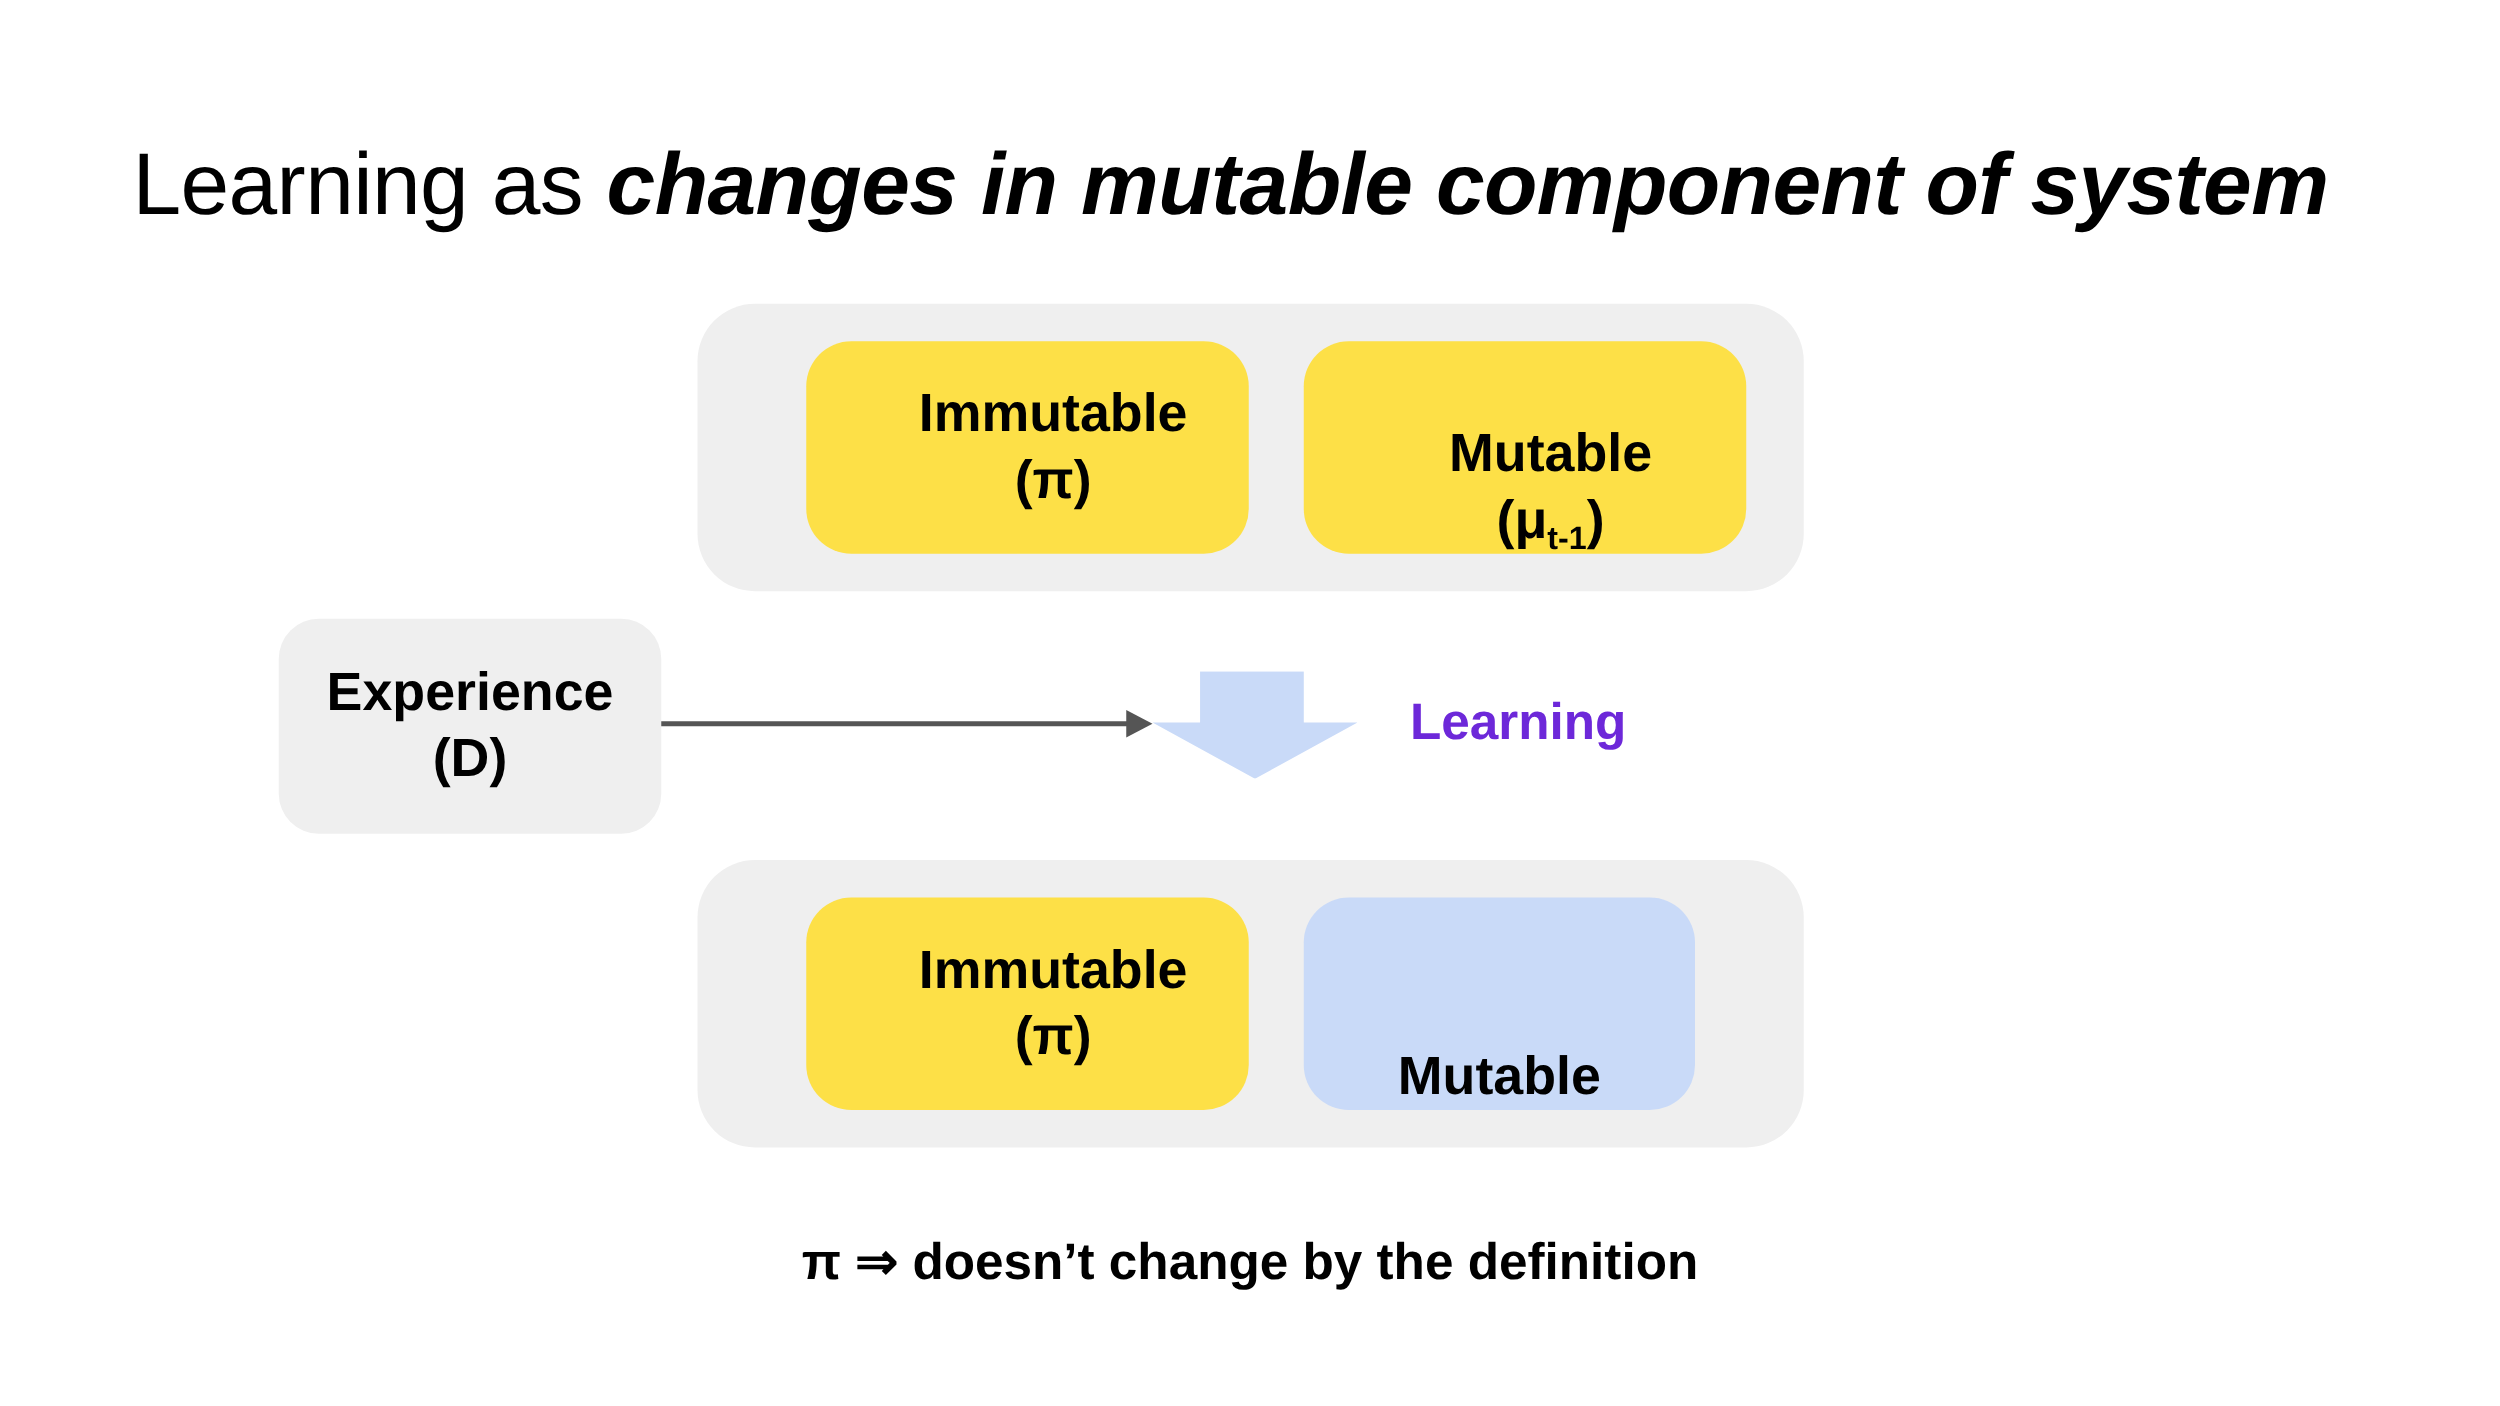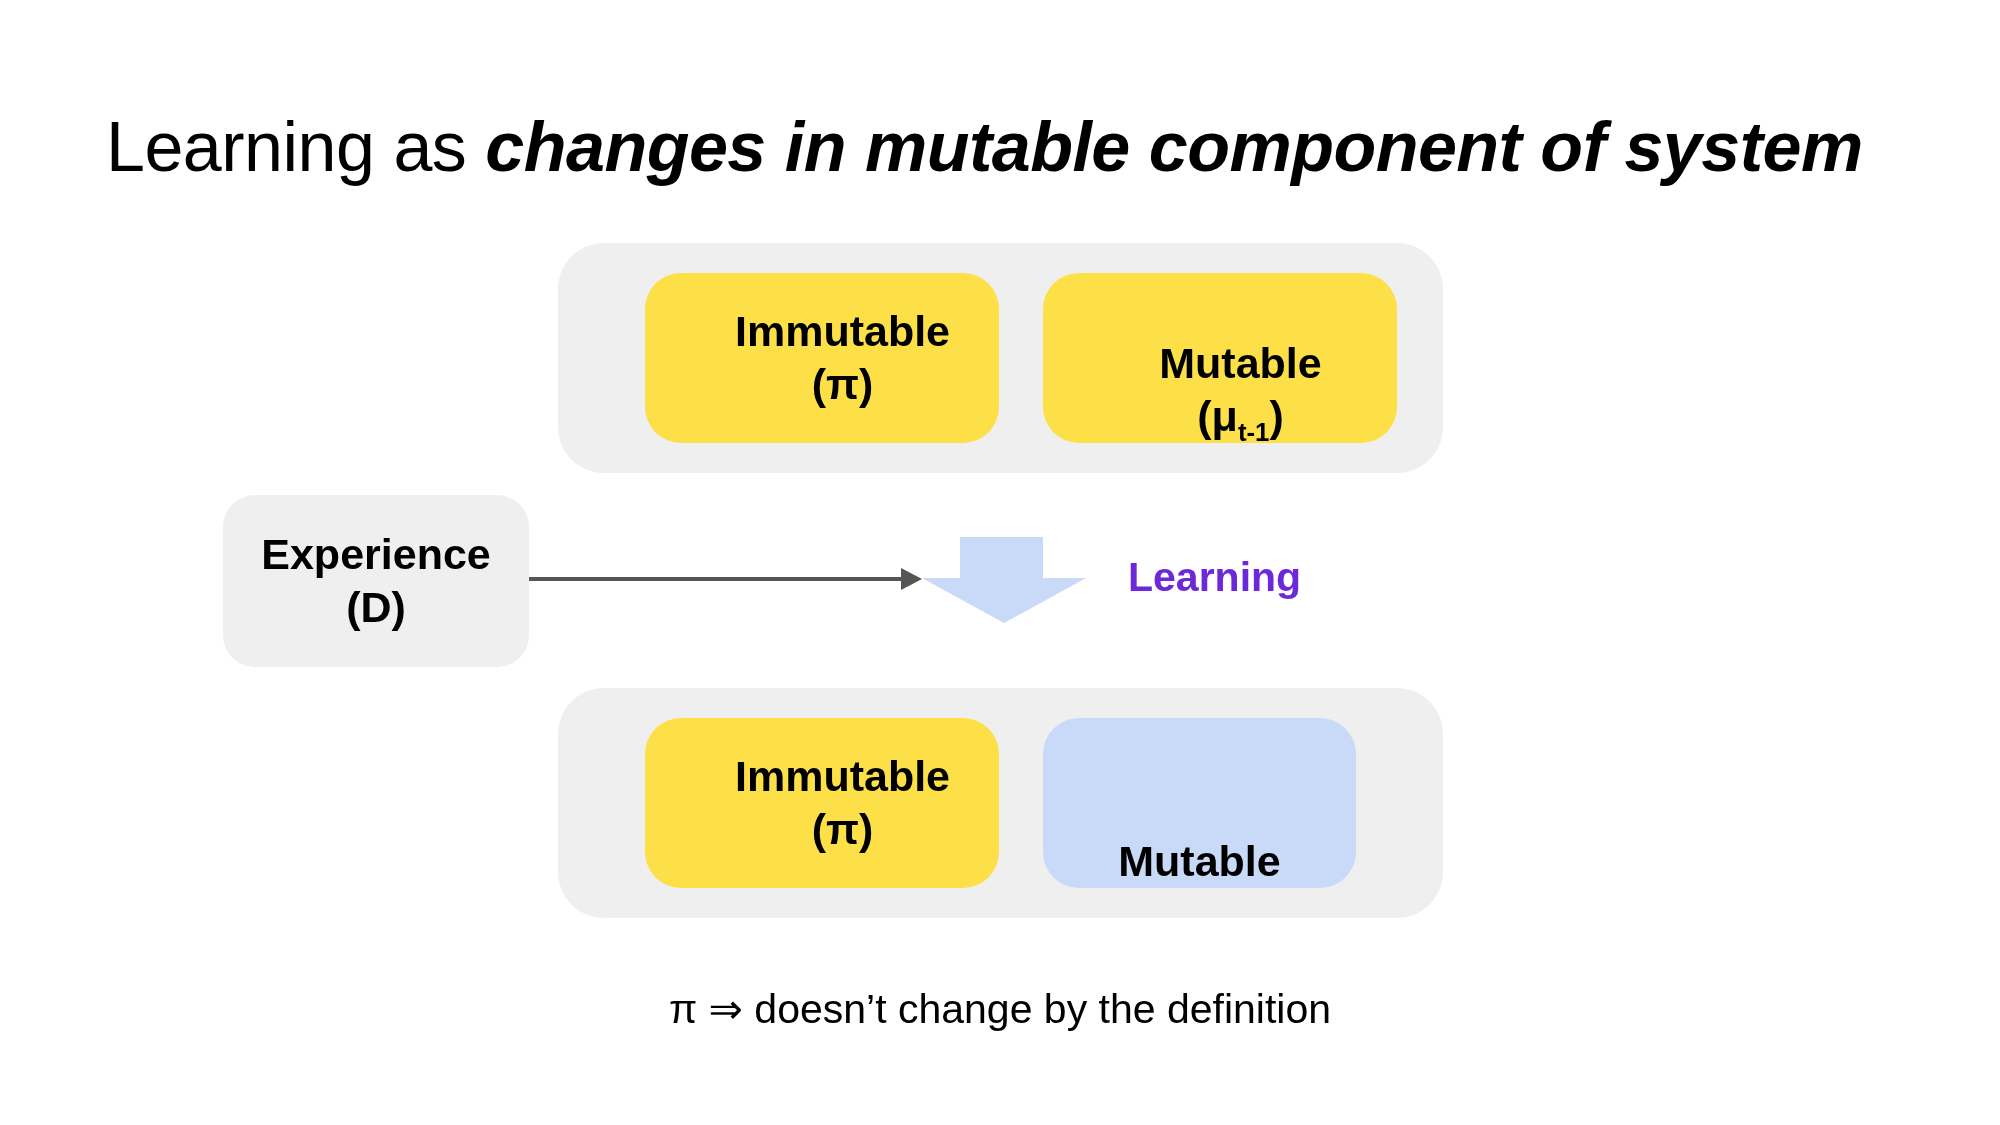--- a/index.html
+++ b/index.html
@@ -38,21 +38,21 @@
 
   
   .block-arrow{position:absolute;left:922px;top:537px;width:164px;height:86px;background:#c9daf8;
                clip-path:polygon(23.2% 0,73.8% 0,73.8% 47.7%,100% 47.7%,50% 100%,0 47.7%,23.2% 47.7%);}
 
   
   .learning-label{position:absolute;left:1128px;top:554px;font-size:41px;font-weight:700;color:#6d28d9;white-space:nowrap;}
 
   
   .notes{position:absolute;left:500px;top:984px;width:1000px;text-align:center;
-         font-size:41px;font-weight:400;line-height:50px;}
+         font-size:41px;font-weight:700;line-height:50px;}
   .notes .highlight{color:#1155cc;}
 </style>
 </head>
 <body>
 
 <div class="slide">
 
   <h1 class="title"><span>Learning as </span><span class="emph">changes in mutable component of system</span></h1>
 
   <div class="group group-top">

